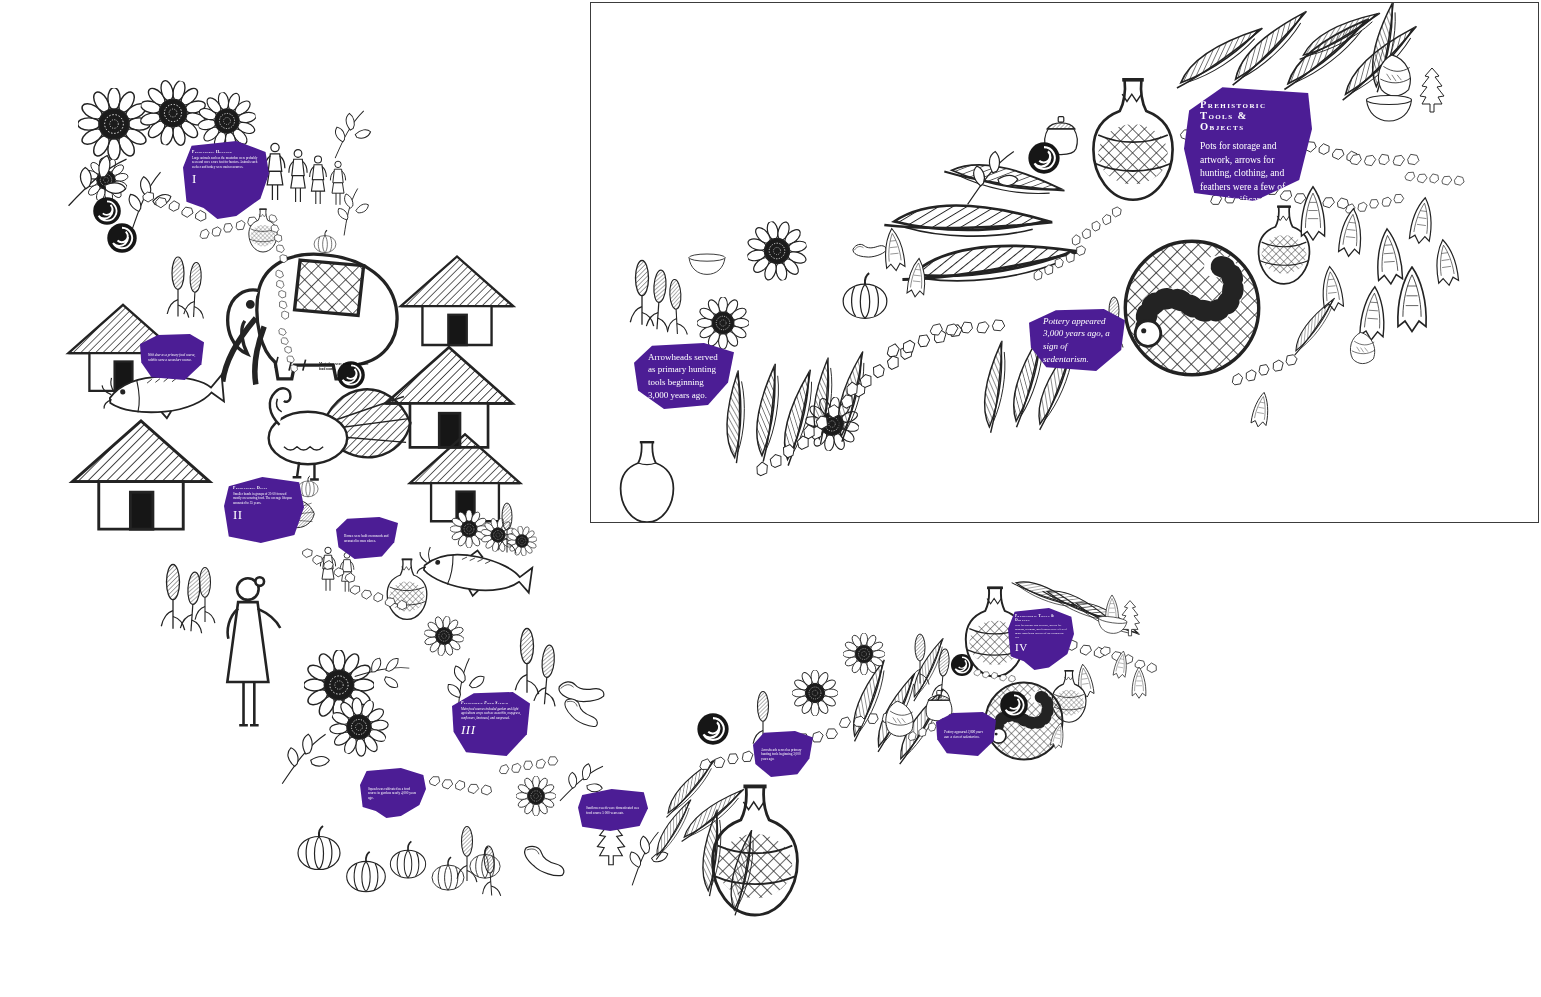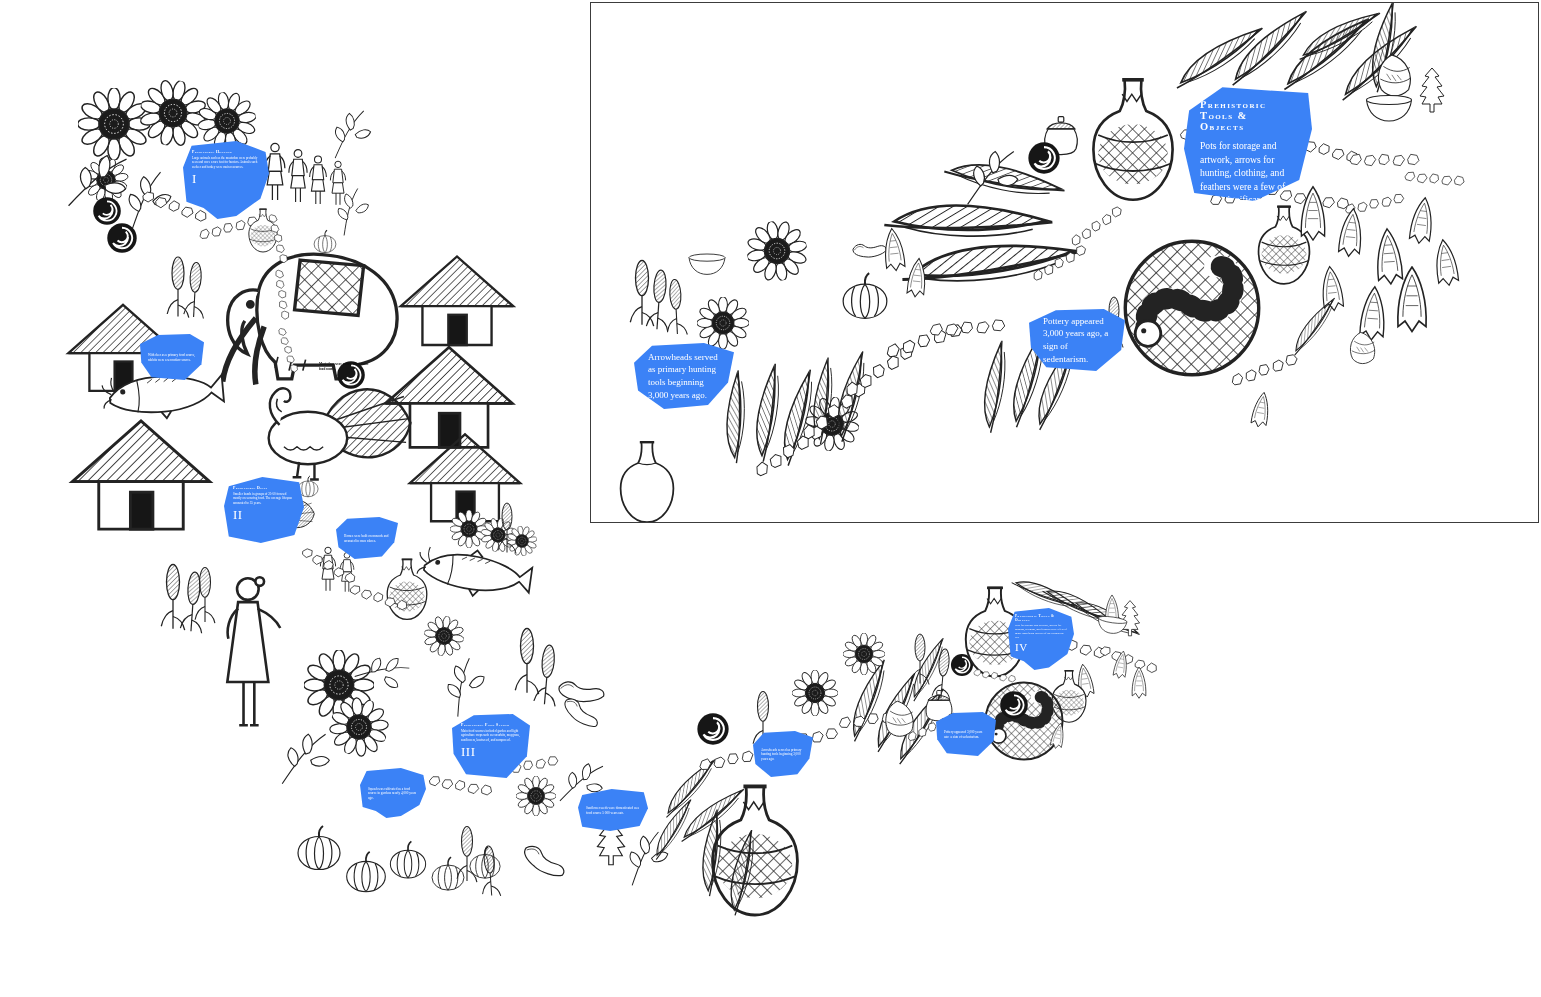--- a/index.html
+++ b/index.html
@@ -3,24 +3,24 @@
 <meta charset="utf-8">
 <style>
   html,body{margin:0;padding:0;background:#fff;}
   .canvas{position:relative;width:1541px;height:997px;background:#fff;overflow:hidden;
           font-family:"Liberation Serif",serif;color:#1c1c1c;}
   .layer{position:absolute;inset:0;}
   .motif{position:absolute;overflow:visible;}
   .inset{position:absolute;left:590px;top:2px;width:947px;height:519px;border:1px solid #3c3c3c;
          background:#fff;overflow:hidden;}
   
-  .blob{position:absolute;background:#3b82f6;color:#fff;box-sizing:border-box;z-index:5;}
+  .blob{position:absolute;background:#4c1d95;color:#fff;box-sizing:border-box;z-index:5;}
   .plain-note{background:transparent;color:#101010;z-index:5;}
   .b1{clip-path:polygon(10% 6%,62% 0,96% 14%,100% 42%,90% 74%,62% 96%,40% 100%,24% 86%,4% 78%,0 34%);}
-  .b2{clip-path:polygon(0 22%,28% 2%,78% 0,100% 18%,96% 66%,70% 100%,18% 94%,2% 62%);}
+  .b2{clip-path:polygon(0 22%,28% 2%,78% 0,100% 18%,96% 66%,70% 100%,18% 94%,2% 62%);font-style:italic;}
   .b3{clip-path:polygon(6% 14%,48% 0,94% 8%,100% 46%,88% 88%,46% 100%,6% 90%,0 44%);}
   .b4{clip-path:polygon(0 30%,18% 4%,70% 0,100% 14%,94% 60%,74% 94%,30% 100%,4% 72%);}
   .tiny{position:absolute;left:0;top:0;width:200%;height:200%;transform:scale(.5);
         transform-origin:0 0;box-sizing:border-box;padding:16px 18px;}
   .note-blob .tiny{display:flex;align-items:center;padding:12px 16px;}
   .blob-title{font-weight:bold;font-variant:small-caps;letter-spacing:.8px;font-size:7.6px;margin-bottom:4px;}
   .blob-body{font-size:6.4px;line-height:1.4;}
   .blob-numeral{font-size:26px;line-height:1;margin-top:6px;letter-spacing:1px;}
   .note-text{font-size:6.6px;line-height:1.45;}
   
@@ -611,21 +611,21 @@
       <div class="blob-numeral">II</div>
     </div>
   </div>
 
   <div class="blob note-blob b4" style="left:336px;top:517px;width:62px;height:42px">
     <div class="tiny">
         <div class="note-text">Homes were built on mounds and arranged in open places.</div>
       </div>
   </div>
 
-  <div class="blob b2" style="left:452px;top:714px;width:78px;height:64px">
+  <div class="blob b2" style="left:452px;top:692px;width:78px;height:64px">
     <div class="tiny">
       <div class="blob-title">Prehistoric Food System</div>
       <div class="blob-body">Main food sources included garden and light agriculture crops such as cucurbits, maygrass, sunflowers, knotweed, and sumpweed.</div>
       <div class="blob-numeral">III</div>
     </div>
   </div>
 
   <div class="blob note-blob b1" style="left:360px;top:768px;width:66px;height:50px">
     <div class="tiny">
         <div class="note-text">Squash was cultivated as a food source in gardens nearly 4,000 years ago.</div>

